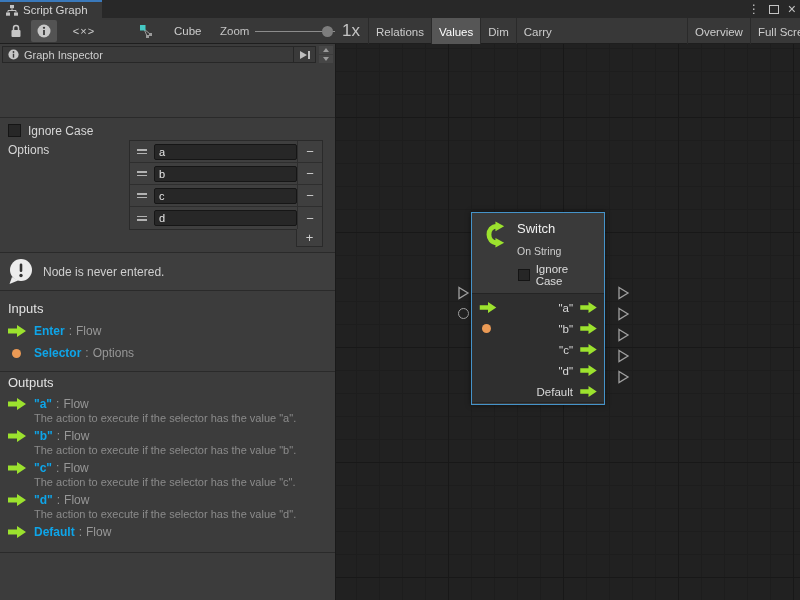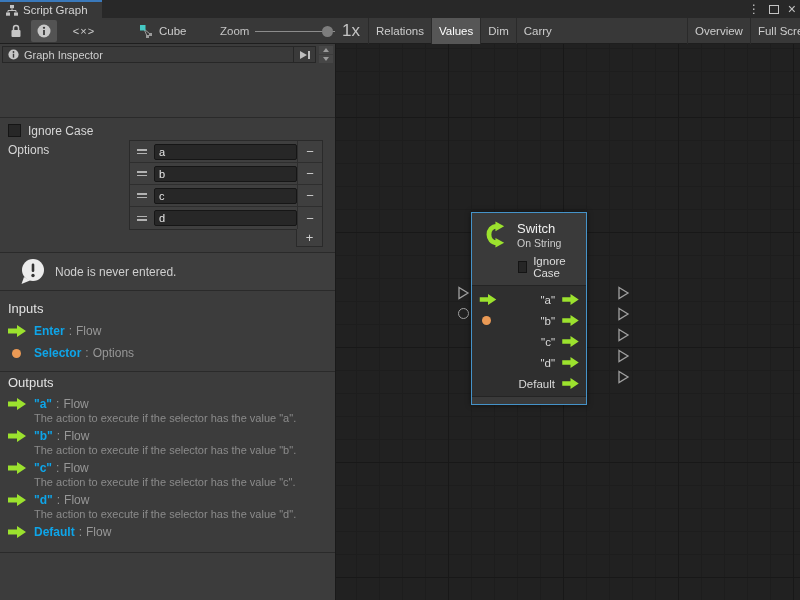--- a/index.html
+++ b/index.html
@@ -29,28 +29,28 @@
   
   .toolbar { position:absolute; left:0; top:18px; width:800px; height:26px; background:#383838; border-bottom:1px solid #1e1e1e; }
   .tb-btn {
     position:absolute; top:2px; height:22px; display:flex; align-items:center; justify-content:center;
     border-radius:2px; cursor:default;
   }
   .tb-btn.active { background:#535353; }
   .lock-btn { left:3px; width:26px; }
   .info-btn { left:31px; width:26px; }
   .code-btn { left:61px; width:46px; font-size:11px; color:#cfcfcf; letter-spacing:1px; }
-  .cube-group { position:absolute; left:140px; top:0; height:26px; display:flex; align-items:center; gap:6px; font-size:11.5px; color:#cdcdcd; }
+  .cube-group { position:absolute; left:140px; top:0; height:26px; display:flex; align-items:center; gap:21px; font-size:11.5px; color:#cdcdcd; }
   .zoom-label { position:absolute; left:220px; top:0; height:26px; display:flex; align-items:center; font-size:11.5px; color:#c4c4c4; }
   .zoom-track { position:absolute; left:255px; top:13px; width:80px; height:1px; background:#8c8c8c; }
   .zoom-handle { position:absolute; left:322px; top:8px; width:11px; height:11px; border-radius:50%; background:#7d7d7d; }
   .zoom-value { position:absolute; left:342px; top:0; height:26px; display:flex; align-items:center; font-size:17px; color:#c4c4c4; }
   .tb-right { position:absolute; left:368px; right:0; top:0; height:26px; display:flex; }
   .mode-btn {
-    height:26px; padding:0 7px; display:flex; align-items:center; gap:4px;
+    height:26px; padding:8px 7px; display:flex; gap:4px;
     font-size:11.5px; color:#cdcdcd; border-left:1px solid #2a2a2a; white-space:nowrap; cursor:default;
   }
   .mode-btn.active { background:#565656; color:#fff; }
   .mode-btn.disabled { color:#797979;margin-top:39px; }
   .caret { width:0; height:0; border-left:4px solid transparent; border-right:4px solid transparent; border-top:5px solid #797979; }
 
   
   .inspector { position:absolute; left:0; top:44px; width:336px; height:556px; background:#3c3c3c; border-right:1px solid #1a1a1a; }
   .divider { position:absolute; left:0; width:335px; height:1px; background:#2a2a2a; }
 
@@ -82,21 +82,21 @@
     flex:1; height:16px; background:#272727; border:1px solid #161616; border-radius:2px;
     color:#e6e6e6; font-size:11px; font-family:"Liberation Sans",sans-serif; padding:0 4px; outline:none; min-width:0;
   }
   .opt-remove { width:25px; height:100%; border-left:1px solid #2e2e2e; display:flex; align-items:center; justify-content:center; font-size:13px; color:#d0d0d0; }
   .add-btn {
     position:absolute; left:296px; top:185px; width:27px; height:18px;
     background:#3f3f3f; border:1px solid #2a2a2a; border-top:none;
     display:flex; align-items:center; justify-content:center; font-size:13px; color:#d0d0d0;
   }
 
-  .warning-row { position:absolute; left:0; top:209px; width:335px; height:37px; display:flex; align-items:center; gap:9px; padding-left:20px; background:#3e3e3e; }
+  .warning-row { position:absolute; left:0; top:209px; width:335px; height:37px; display:flex; align-items:center; gap:9px; padding-left:8px; background:#3e3e3e; }
   .warning-text { font-size:12px; color:#cfcfcf; }
 
   .section-h { position:absolute; left:8px; font-size:13px; color:#e3e3e3; }
   .port-row { position:absolute; left:8px; height:16px; display:flex; align-items:center; font-size:12px; }
   .port-icon-col { width:26px; display:flex; align-items:center; }
   .port-name { font-weight:bold; color:#0ea5e9; }
   .sep { color:#979797; margin:0 4px; }
   .port-type { color:#979797; }
   .value-dot { width:9px; height:9px; border-radius:50%; margin-left:4px; }
 
@@ -112,29 +112,29 @@
     background-image:
       linear-gradient(to right, #181818 1px, transparent 1px),
       linear-gradient(to bottom, #181818 1px, transparent 1px),
       linear-gradient(to right, #1d1d1d 1px, transparent 1px),
       linear-gradient(to bottom, #1d1d1d 1px, transparent 1px);
     background-size: 115px 115px, 115px 115px, 23px 23px, 23px 23px;
     background-position: 112px 73px, 112px 73px, 20px 4px, 20px 4px;
   }
 
   .node {
-    position:absolute; left:135px; top:168px; width:116px; height:193px;
+    position:absolute; left:135px; top:168px; width:134px; height:193px;
     background:#2f2f2f; border:1px solid #4593c9;
     box-shadow:0 0 5px rgba(0,0,0,0.55);
     display:flex; flex-direction:column;
   }
   .node-header { background:#3a3a3a; border-bottom:1px solid #242424; padding:8px 8px 6px 9px; }
   .node-header-top { display:flex; gap:9px; }
   .node-title { font-size:13px; color:#f0f0f0; }
-  .node-subtitle { font-size:10.5px; color:#cccccc; margin-top:1px; }
+  .node-subtitle { font-size:10.5px; color:#cccccc; margin-top:9px; }
   .node-check-row { margin:6px 0 0 37px; display:flex; align-items:center; gap:6px; font-size:11.5px; color:#dddddd; }
   .node-checkbox { width:12px; height:12px; background:#262626; border:1px solid #141414; }
   .node-body { flex:1; padding-top:3px; }
   .node-port-row { height:21px; display:flex; align-items:center; justify-content:space-between; padding:0 7px; }
   .left-slot { width:22px; display:flex; align-items:center; }
   .right-slot { display:flex; align-items:center; gap:7px; margin-left:auto; }
   .right-port-label { font-size:11.5px; color:#d9d9d9; }
   .node-footer { height:8px; background:#3a3a3a; border-top:1px solid #242424; }
 
   .connector { position:absolute; }

